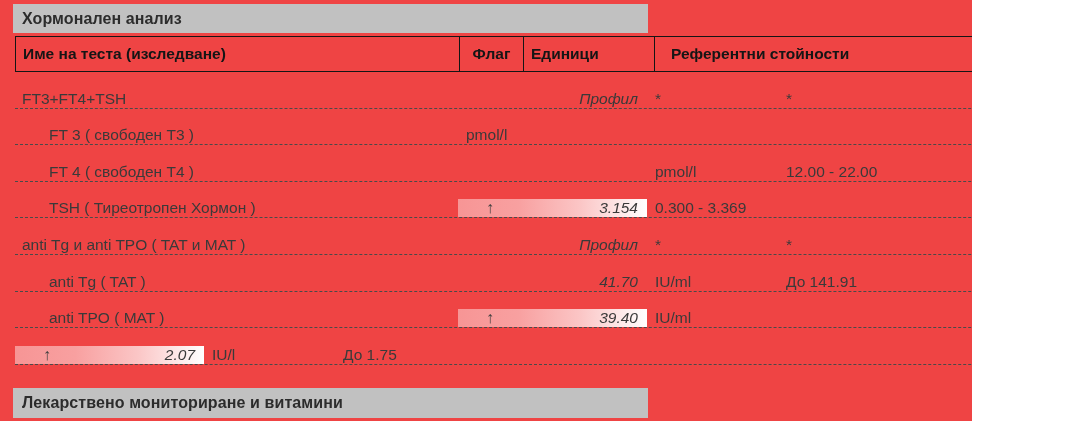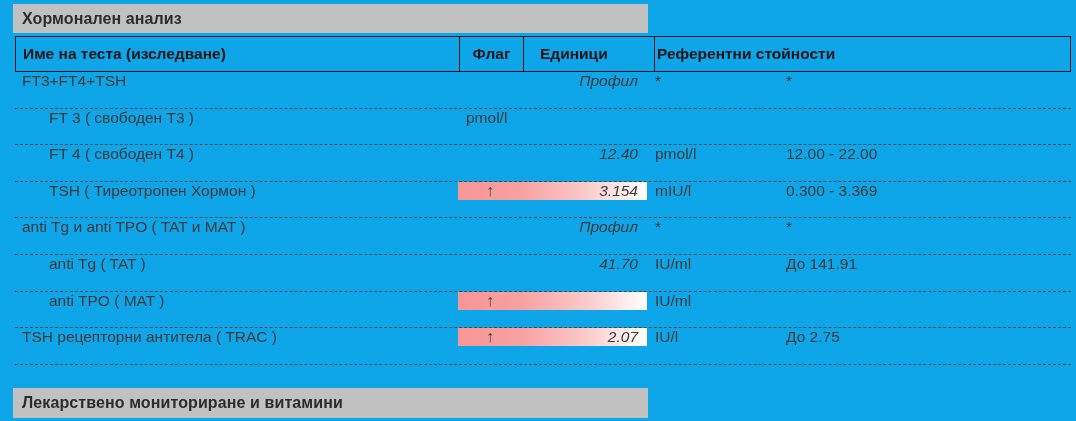--- a/index.html
+++ b/index.html
@@ -1,39 +1,39 @@
 <!DOCTYPE html>
 <html><head>
 <meta charset="utf-8">
 <style>
   html,body{margin:0;padding:0;background:#fff;}
   #screen{
-    position:relative;width:1076px;height:421px;background:#0ea5e9;overflow:hidden;
+    position:relative;width:972px;height:421px;background:#ef4444;overflow:hidden;
     font-family:"Liberation Sans","DejaVu Sans",sans-serif;color:#3a3a3a;
   }
   .section-bar{
     position:absolute;left:13px;width:635px;height:29px;background:#c1c1c1;
     display:flex;align-items:center;padding-left:9px;box-sizing:border-box;
     font-size:16px;font-weight:bold;color:#2c2c2c;letter-spacing:.1px;
   }
   #section-hormonal{top:4px;}
   #section-drugs{top:388px;height:30px;}
   #lab-table{position:absolute;left:15px;top:36px;width:1056px;}
   .thead{
     display:flex;height:36px;box-sizing:border-box;border:1.5px solid #151515;
     font-size:15.5px;font-weight:bold;color:#151515;align-items:center;
   }
   .thead .hc{box-sizing:border-box;height:100%;display:flex;align-items:center;}
   .hc.h-name{width:443px;padding-left:7px;}
   .hc.h-flag{width:64px;justify-content:center;border-left:1.5px solid #151515;}
   .hc.h-result{width:125px;justify-content:flex-end;padding-right:9px;border-left:1.5px solid #151515;}
-  .hc.h-units{width:131px;padding-left:16px;border-left:1.5px solid #151515;}
-  .hc.h-ref{flex:1;padding-left:2px;border-left:1.5px solid #151515;}
+  .hc.h-units{width:131px;padding-left:7px;border-left:1.5px solid #151515;}
+  .hc.h-ref{flex:1;padding-left:16px;border-left:1.5px solid #151515;}
   .row{
-    display:flex;height:36.6px;box-sizing:border-box;align-items:flex-start;
+    display:flex;height:36.6px;box-sizing:border-box;align-items:flex-end;
     border-bottom:1px dashed #4a4a4a;font-size:15.5px;color:#3a3a3a;
   }
   .c{display:flex;align-items:center;box-sizing:border-box;}
   .c.name{width:443px;padding-left:7px;}
   .c.name.indent{padding-left:34px;}
   .fr{display:flex;width:189px;}
   .fr.hl{background:linear-gradient(90deg,#f79595 0%,#f8a0a0 32%,#fbc6c6 65%,#ffffff 100%);}
   .c.flag{width:64px;justify-content:center;color:#3f3f3f;font-size:16px;}
   .c.result{width:125px;justify-content:flex-end;padding-right:9px;font-style:italic;}
   .c.units{width:131px;padding-left:8px;}
@@ -74,32 +74,30 @@
           <div class="c ref">*</div>
         </div>
         <div class="row">
           <div class="c name indent">FT 3 ( свободен T3 )</div>
           <div class="c units">pmol/l</div>
         </div>
         <div class="row">
           <div class="c name indent">FT 4 ( свободен T4 )</div>
           <div class="fr">
             <div class="c flag"></div>
-            <div class="c result">12.40</div>
           </div>
           <div class="c units">pmol/l</div>
           <div class="c ref">12.00 - 22.00</div>
         </div>
         <div class="row">
           <div class="c name indent">TSH ( Тиреотропен Хормон )</div>
           <div class="fr hl">
             <div class="c flag">↑</div>
             <div class="c result">3.154</div>
           </div>
-          <div class="c units">mIU/l</div>
           <div class="c ref">0.300 - 3.369</div>
         </div>
         <div class="row">
           <div class="c name">anti Tg и anti TPO ( TAT и MAT )</div>
           <div class="fr">
             <div class="c flag"></div>
             <div class="c result">Профил</div>
           </div>
           <div class="c units">*</div>
           <div class="c ref">*</div>
@@ -110,31 +108,31 @@
             <div class="c flag"></div>
             <div class="c result">41.70</div>
           </div>
           <div class="c units">IU/ml</div>
           <div class="c ref">До 141.91</div>
         </div>
         <div class="row">
           <div class="c name indent">anti TPO ( MAT )</div>
           <div class="fr hl">
             <div class="c flag">↑</div>
+            <div class="c result">39.40</div>
           </div>
           <div class="c units">IU/ml</div>
         </div>
         <div class="row">
-          <div class="c name">TSH рецепторни антитела ( TRAC )</div>
           <div class="fr hl">
             <div class="c flag">↑</div>
             <div class="c result">2.07</div>
           </div>
           <div class="c units">IU/l</div>
-          <div class="c ref">До 2.75</div>
+          <div class="c ref">До 1.75</div>
         </div>
       </div>
   </div>
 
   <div class="section-bar" id="section-drugs">
     <span>Лекарствено мониториране и витамини</span>
   </div>
 
 </div>
 

